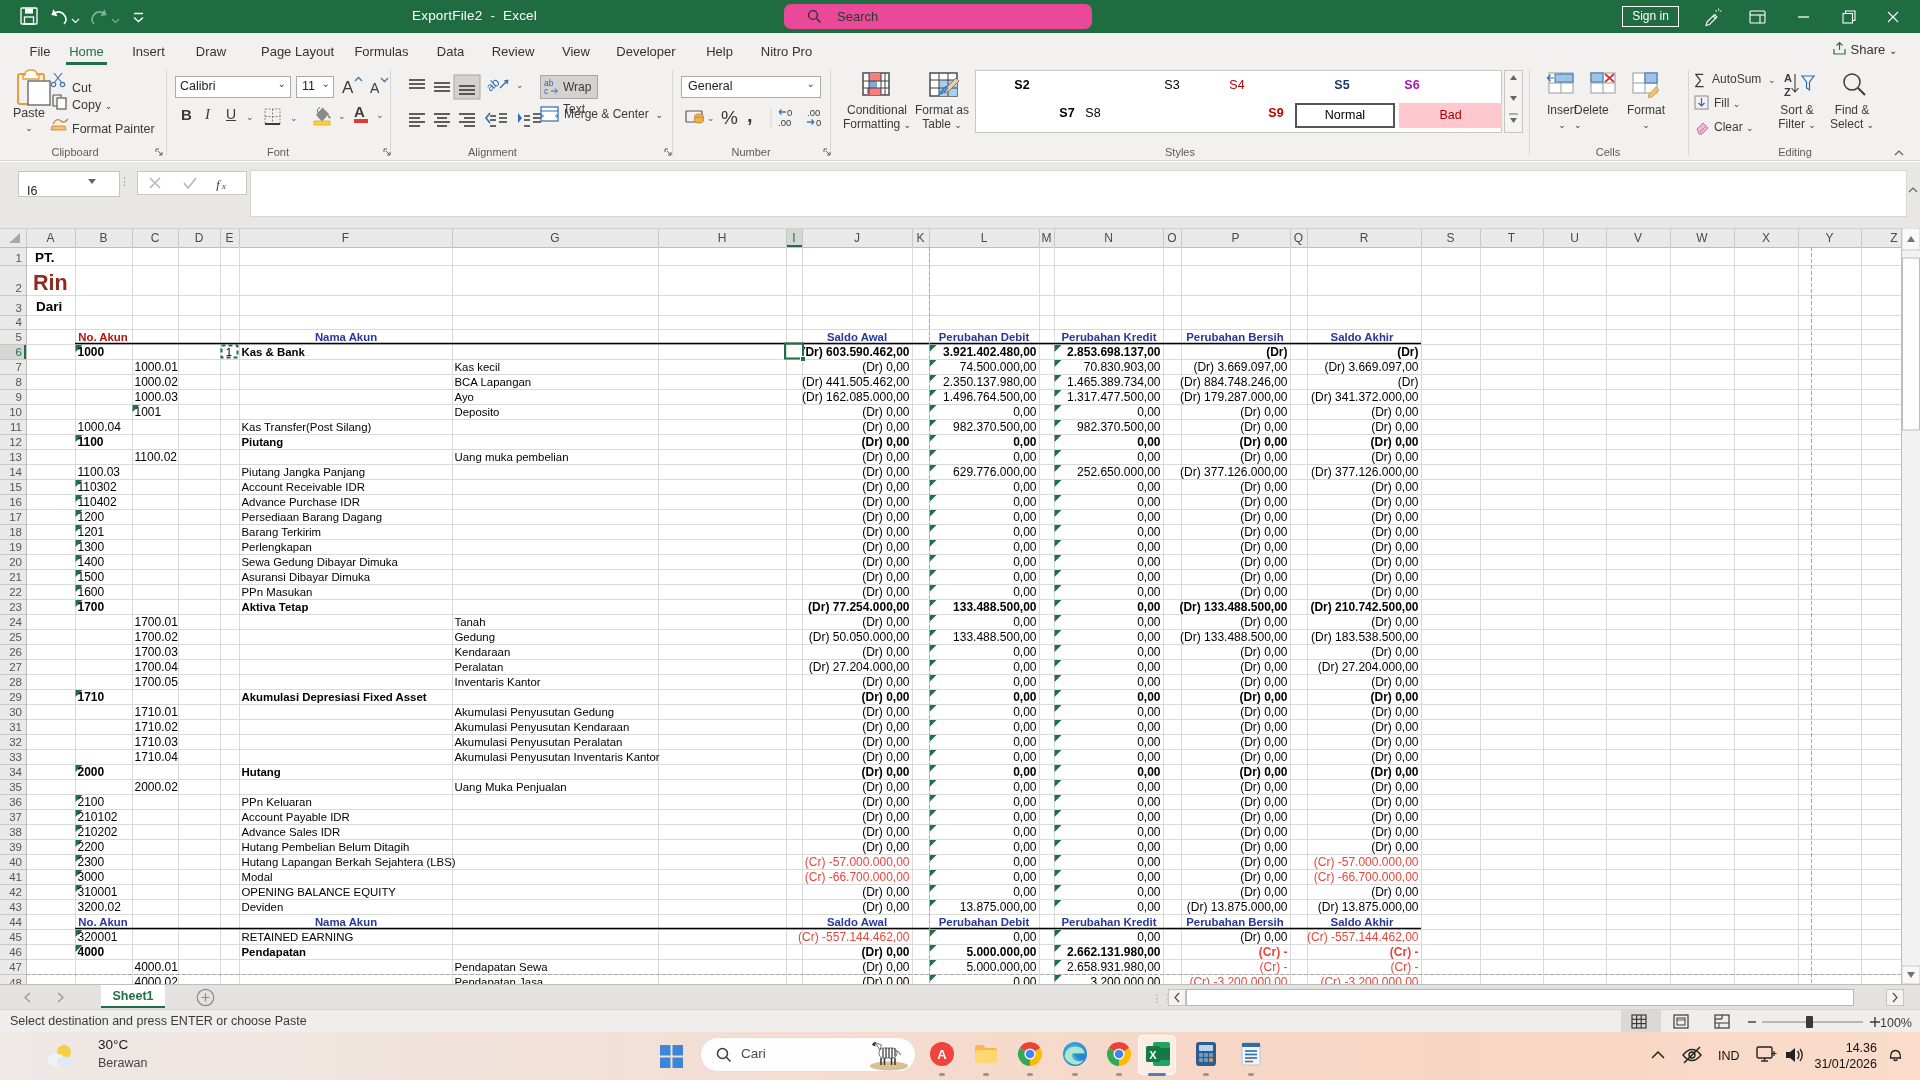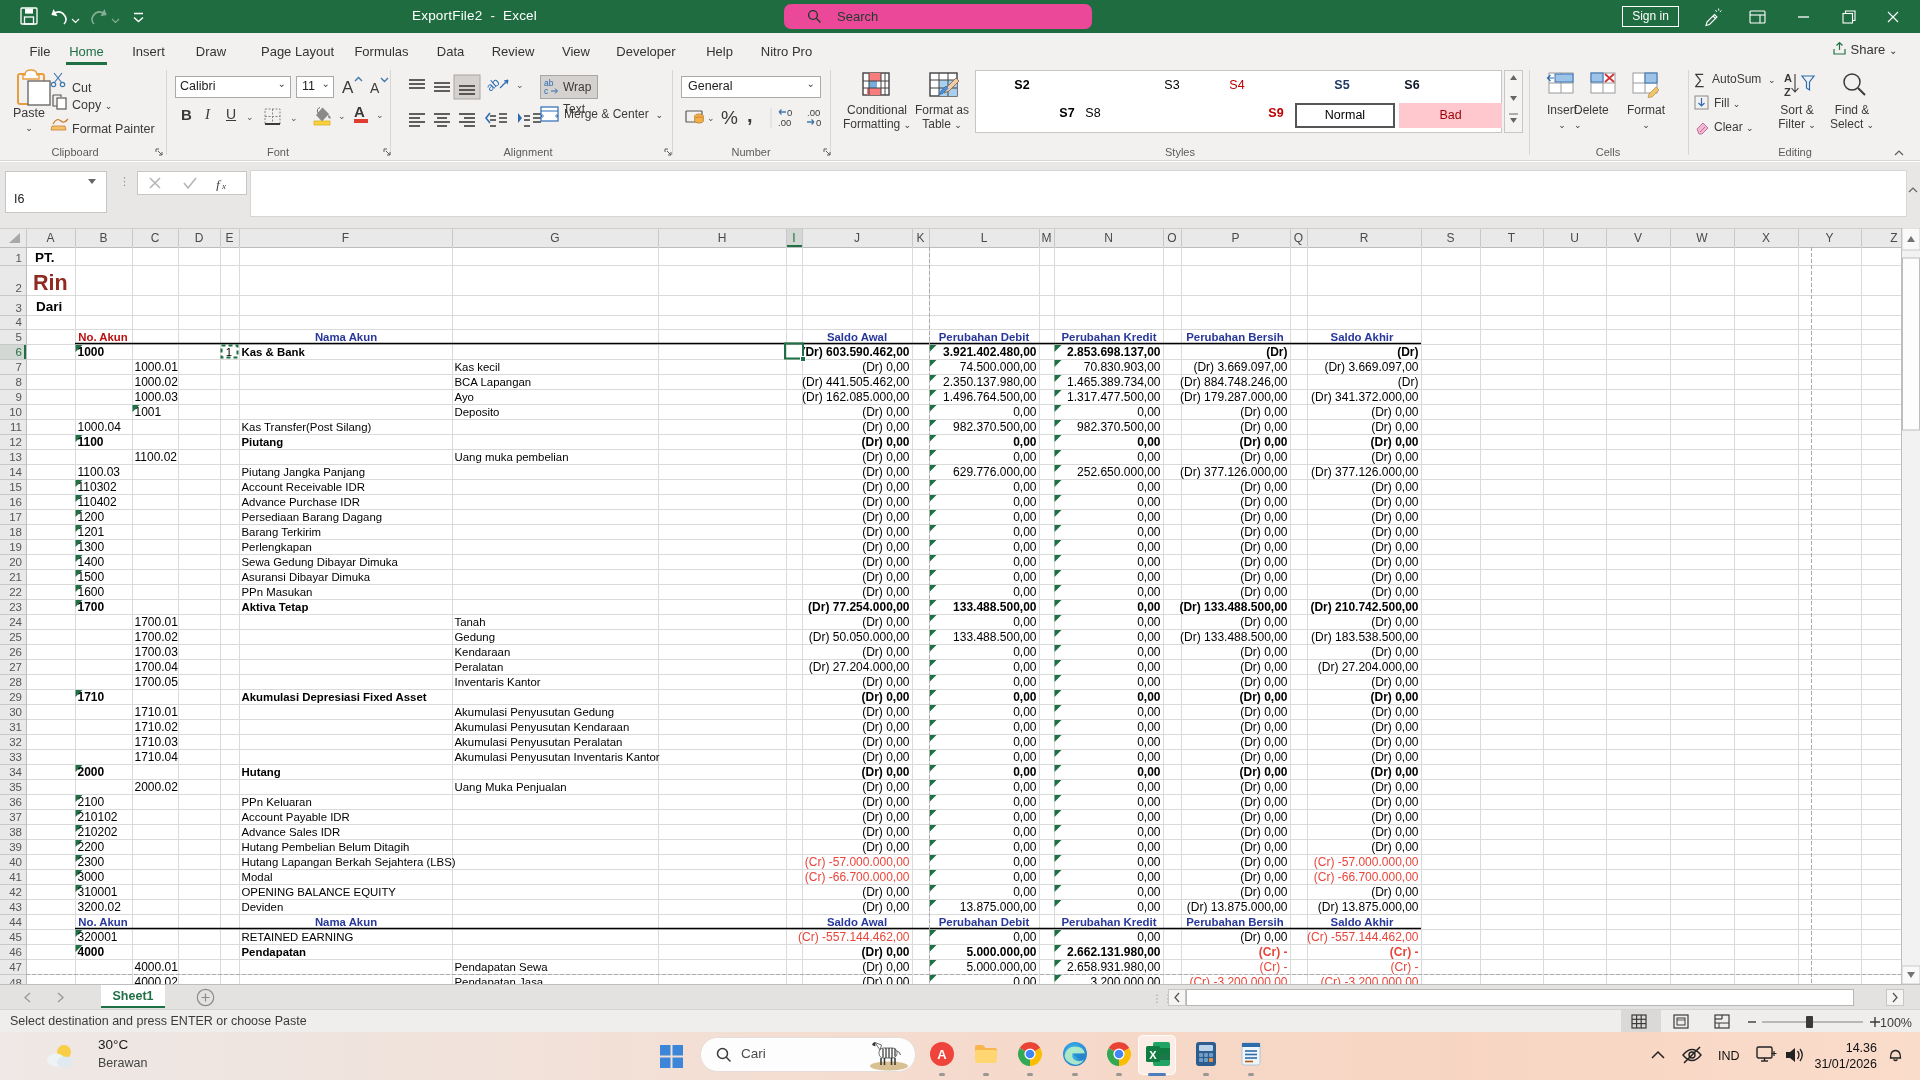--- a/index.html
+++ b/index.html
@@ -66,21 +66,21 @@
       </svg>
 Share <span style="font-size:10px">⌄</span></div>
 <div class="abs" style="left:166px;top:37px;width:1px;height:85px;background:#d8d6d4"></div>
 <div class="abs" style="left:390px;top:37px;width:1px;height:85px;background:#d8d6d4"></div>
 <div class="abs" style="left:672px;top:37px;width:1px;height:85px;background:#d8d6d4"></div>
 <div class="abs" style="left:830px;top:37px;width:1px;height:85px;background:#d8d6d4"></div>
 <div class="abs" style="left:1529px;top:37px;width:1px;height:85px;background:#d8d6d4"></div>
 <div class="abs" style="left:1688px;top:37px;width:1px;height:85px;background:#d8d6d4"></div>
 <div class="abs" style="left:15px;top:113px;width:120px;text-align:center;font-size:11px;color:#5d5b58">Clipboard</div>
 <div class="abs" style="left:218px;top:113px;width:120px;text-align:center;font-size:11px;color:#5d5b58">Font</div>
-<div class="abs" style="left:468px;top:113px;width:120px;text-align:center;font-size:11px;color:#5d5b58">Alignment</div>
+<div class="abs" style="left:468px;top:113px;width:120px;font-size:11px;color:#5d5b58">Alignment</div>
 <div class="abs" style="left:691px;top:113px;width:120px;text-align:center;font-size:11px;color:#5d5b58">Number</div>
 <div class="abs" style="left:1120px;top:113px;width:120px;text-align:center;font-size:11px;color:#5d5b58">Styles</div>
 <div class="abs" style="left:1548px;top:113px;width:120px;text-align:center;font-size:11px;color:#5d5b58">Cells</div>
 <div class="abs" style="left:1735px;top:113px;width:120px;text-align:center;font-size:11px;color:#5d5b58">Editing</div>
 <svg class="abs" style="left:155px;top:115px" width="10" height="10" viewBox="0 0 10 10">
       <path d="M1,1 v3 M1,1 h3 M3,3 l4,4 M7,4 v3 h-3" stroke="#5d5b58" stroke-width="1" fill="none"></path>
     </svg>
 <svg class="abs" style="left:383px;top:115px" width="10" height="10" viewBox="0 0 10 10">
       <path d="M1,1 v3 M1,1 h3 M3,3 l4,4 M7,4 v3 h-3" stroke="#5d5b58" stroke-width="1" fill="none"></path>
     </svg>
@@ -234,21 +234,21 @@
       </g>
 <path d="M 30,8 l 3,3 -10,10 -5,2 2,-5 Z" fill="#f0cba8" stroke="#8a6a4a" stroke-width="0.9"></path>
 <path d="M 20,16 l -5,5 -1.5,3.5 3.5,-1.2 5,-5 Z" fill="#4a90d9" stroke="#2b6cb3" stroke-width="0.8"></path>
 </svg>
 <div class="abs" style="left:906px;top:70px;width:72px;text-align:center;font-size:12px;color:#3b3a39">Format as<br>Table <span style="font-size:9px">⌄</span></div>
 <div class="abs" style="left:975px;top:37px;width:527px;height:63px;background:#fff;border:1px solid #c8c6c4"></div>
 <div class="abs" style="left:1002px;top:45px;width:40px;text-align:center;font-size:12.5px;color:#000;font-weight:bold">S2</div>
 <div class="abs" style="left:1152px;top:45px;width:40px;text-align:center;font-size:12.5px;color:#000;font-weight:normal">S3</div>
 <div class="abs" style="left:1217px;top:45px;width:40px;text-align:center;font-size:12.5px;color:#c00000;font-weight:normal">S4</div>
 <div class="abs" style="left:1322px;top:45px;width:40px;text-align:center;font-size:12.5px;color:#1f3864;font-weight:bold">S5</div>
-<div class="abs" style="left:1392px;top:45px;width:40px;text-align:center;font-size:12.5px;color:#0f172a;font-weight:bold">S6</div>
+<div class="abs" style="left:1392px;top:45px;width:40px;text-align:center;font-size:12.5px;color:#a21caf;font-weight:bold">S6</div>
 <div class="abs" style="left:1051px;top:73px;width:32px;text-align:center;font-size:12.5px;color:#000;font-weight:bold">S7</div>
 <div class="abs" style="left:1077px;top:73px;width:32px;text-align:center;font-size:12.5px;color:#000;font-weight:normal">S8</div>
 <div class="abs" style="left:1260px;top:73px;width:32px;text-align:center;font-size:12.5px;color:#c00000;font-weight:bold">S9</div>
 <div class="abs" style="left:1295px;top:70px;width:100px;height:25px;background:#fff;border:2px solid #555;font-size:12.5px;color:#000;text-align:center;line-height:21px">Normal</div>
 <div class="abs" style="left:1399px;top:70px;width:103px;height:25px;background:#ffc7ce;font-size:12.5px;color:#9c0006;text-align:center;line-height:25px">Bad</div>
 <div class="abs" style="left:1504px;top:37px;width:19px;height:63px;background:#f5f4f3;border:1px solid #c8c6c4"></div>
 <svg class="abs" style="left:1506px;top:39px" width="15" height="59" viewBox="0 0 15 59">
 <path d="M 4,8 l 3.5,-5 3.5,5 Z" fill="#666"></path>
 <path d="M 4,24 l 3.5,5 3.5,-5 Z" fill="#666"></path>
 <line x1="3" y1="42" x2="12" y2="42" stroke="#666"></line>
@@ -297,21 +297,21 @@
 <path d="M 20,6 h 12 l -4.5,6 v 8 l -3,-2 v -6 Z" fill="none" stroke="#2b6cb3" stroke-width="1.2"></path>
 </svg>
 <div class="abs" style="left:1767px;top:70px;width:60px;text-align:center;font-size:12px;color:#3b3a39">Sort &amp;<br>Filter <span style="font-size:9px">⌄</span></div>
 <svg class="abs" style="left:1838px;top:37px" width="34" height="30" viewBox="0 0 34 30">
 <circle cx="14" cy="12" r="8" fill="none" stroke="#3b3a39" stroke-width="1.5"></circle>
       <line x1="20" y1="18" x2="27" y2="25" stroke="#3b3a39" stroke-width="2"></line>
 </svg>
 <div class="abs" style="left:1822px;top:70px;width:60px;text-align:center;font-size:12px;color:#3b3a39">Find &amp;<br>Select <span style="font-size:9px">⌄</span></div>
 </div>
 <div class="abs" style="left:0;top:162px;width:1920px;height:66px;background:#e9e7e6">
-<div class="abs" style="left:5px;top:9px;width:102px;height:24px;background:#fff;border:1px solid #c8c6c4;font-size:12.5px;color:#222;padding:20px 8px">I6</div>
+<div class="abs" style="left:18px;top:9px;width:102px;height:24px;background:#fff;border:1px solid #c8c6c4;font-size:12.5px;color:#222;padding:12px 8px">I6</div>
 <div class="abs" style="left:88px;top:17px;width:0;height:0;border-left:4px solid transparent;border-right:4px solid transparent;border-top:5px solid #666"></div>
 <div class="abs" style="left:119px;top:13px;color:#8a8a8a;font-size:11px;letter-spacing:0">⋮</div>
 <div class="abs" style="left:137px;top:9px;width:110px;height:24px;background:#fff;border:1px solid #c8c6c4"></div>
 <svg class="abs" style="left:148px;top:14px" width="95" height="15" viewBox="0 0 95 15">
 <path d="M 2,2 l 10,10 M 12,2 l -10,10" stroke="#b8b6b4" stroke-width="1.6"></path>
 <path d="M 36,7 l 4,5 8,-10" stroke="#b8b6b4" stroke-width="1.6" fill="none"></path>
 <text x="68" y="13" font-size="13.5" font-style="italic" font-family="Liberation Serif,serif" fill="#444">f</text>
 <text x="74" y="13" font-size="9" font-style="italic" font-family="Liberation Serif,serif" fill="#444">x</text>
 </svg>
 <div class="abs" style="left:250px;top:8px;width:1657px;height:47px;background:#fff;border:1px solid #d8d6d4"></div>

